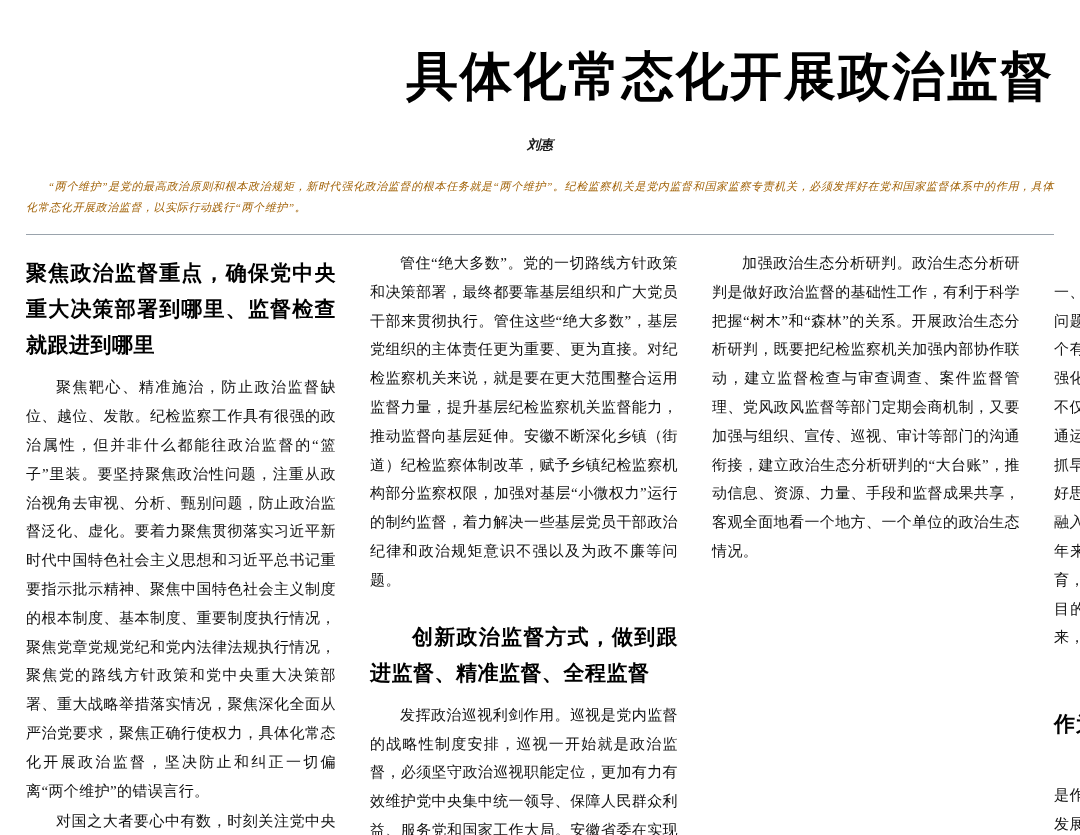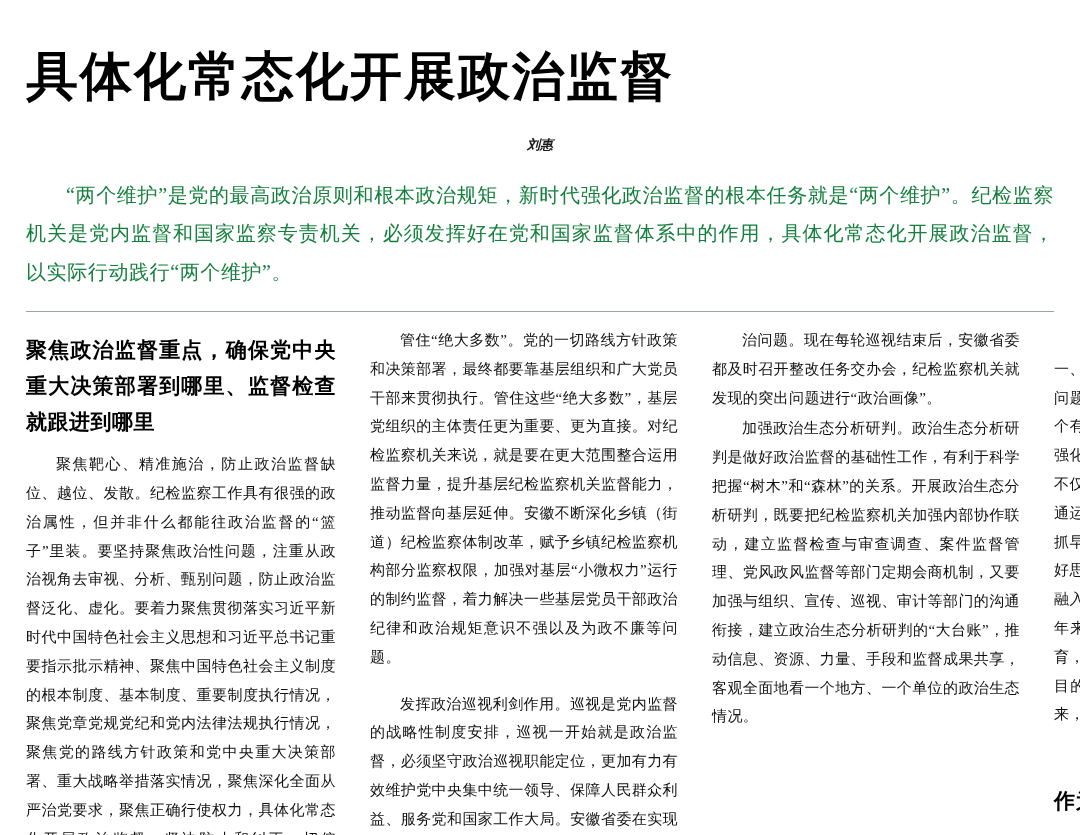--- a/index.html
+++ b/index.html
@@ -15,21 +15,21 @@
     overflow: hidden;
   }
   .page {
     position: relative;
     width: 1080px;
     height: 835px;
     box-sizing: border-box;
     padding: 0 26px;
   }
   .headline {
-    text-align: left;
+    text-align: right;
     font-family: "DejaVu Serif", "Liberation Serif", serif;
     font-weight: bold;
     font-size: 52px;
     letter-spacing: 2px;
     line-height: 1.15;
     margin: 46px 0 0 0;
     color: #000000;
   }
   .byline {
     text-align: center;
@@ -40,26 +40,27 @@
     font-family: "Liberation Sans", sans-serif;
     font-style: italic;
   }
   .lead-wrap {
     margin: 22px 0 0 0;
     position: relative;
   }
   .lead {
     width: 100%;
     box-sizing: border-box;
-    font-size: 20px;
+    font-size: 11px;
     line-height: 1.92;
     text-align: justify;
     text-indent: 2em;
     letter-spacing: 0.6px;
-    color: #15803d;
+    color: #a16207;
+    font-style: italic;
   }
   .rule {
     border: none;
     border-top: 1px solid #9aa3ac;
     margin: 16px 0 0 0;
     width: 100%;
   }
   .columns {
     margin-top: 14px;
     display: flex;
@@ -114,25 +115,25 @@
 
     <div class="col one">
       <h2 class="subhead">聚焦政治监督重点，确保党中央重大决策部署到哪里、监督检查就跟进到哪里</h2>
       <p class="para">聚焦靶心、精准施治，防止政治监督缺位、越位、发散。纪检监察工作具有很强的政治属性，但并非什么都能往政治监督的“篮子”里装。要坚持聚焦政治性问题，注重从政治视角去审视、分析、甄别问题，防止政治监督泛化、虚化。要着力聚焦贯彻落实习近平新时代中国特色社会主义思想和习近平总书记重要指示批示精神、聚焦中国特色社会主义制度的根本制度、基本制度、重要制度执行情况，聚焦党章党规党纪和党内法律法规执行情况，聚焦党的路线方针政策和党中央重大决策部署、重大战略举措落实情况，聚焦深化全面从严治党要求，聚焦正确行使权力，具体化常态化开展政治监督，坚决防止和纠正一切偏离“两个维护”的错误言行。</p>
       <p class="para">对国之大者要心中有数，时刻关注党中央在关心什么、强调什么。党中央重大决策部署到哪里，监督检查就跟进</p>
     </div>
 
     <div class="col two">
       <p class="para">管住“绝大多数”。党的一切路线方针政策和决策部署，最终都要靠基层组织和广大党员干部来贯彻执行。管住这些“绝大多数”，基层党组织的主体责任更为重要、更为直接。对纪检监察机关来说，就是要在更大范围整合运用监督力量，提升基层纪检监察机关监督能力，推动监督向基层延伸。安徽不断深化乡镇（街道）纪检监察体制改革，赋予乡镇纪检监察机构部分监察权限，加强对基层“小微权力”运行的制约监督，着力解决一些基层党员干部政治纪律和政治规矩意识不强以及为政不廉等问题。</p>
       <div class="spacer-14"></div>
+      <h2 class="subhead indent">创新政治监督方式，做到跟进监督、精准监督、全程监督</h2>
       <p class="para">发挥政治巡视利剑作用。巡视是党内监督的战略性制度安排，巡视一开始就是政治监督，必须坚守政治巡视职能定位，更加有力有效维护党中央集中统一领导、保障人民群众利益、服务党和国家工作大局。安徽省委在实现对省辖市、县（市、区）和省属企业巡视全覆盖的基础上，对脱贫攻</p>
     </div>
 
     <div class="col three">
-      <p class="para">治问题。现在每轮巡视结束后，安徽省委都及时召开整改任务交办会，纪检监察机关就发现的突出问题进行“政治画像”。</p>
       <p class="para">加强政治生态分析研判。政治生态分析研判是做好政治监督的基础性工作，有利于科学把握“树木”和“森林”的关系。开展政治生态分析研判，既要把纪检监察机关加强内部协作联动，建立监督检查与审查调查、案件监督管理、党风政风监督等部门定期会商机制，又要加强与组织、宣传、巡视、审计等部门的沟通衔接，建立政治生态分析研判的“大台账”，推动信息、资源、力量、手段和监督成果共享，客观全面地看一个地方、一个单位的政治生态情况。</p>
     </div>
 
     <div class="col four">
       <p class="para">的大问题，必须始终站在维护党的团结统一、实现党长期执政的政治高度，优先查处政治问题和经济问题交织的腐败案件，坚决治理“七个有之”、清除搞伪忠诚的两面人，以严格执纪强化刚性约束。同时，还要充分认识到，“严”也不仅仅意味着查办多少案件、处理多少干部，贯通运用“四种形态”特别是用足用好第一种形态、抓早抓小、防微杜渐是“严”，加强警示教育、做好思想政治工作也是“严”，而且这种关口前移、融入经常的“严”往往比事后被动查处更有效。近年来，安徽省委坚持一年一个主题开展警示教育，今年又以赵正永、张坚案为反面教材，根本目的就是让党员干部从思想和灵魂深处警醒起来，严守政治纪律和政治规矩。</p>
       <div class="spacer-8"></div>
       <h2 class="subhead indent">注重严管厚爱结合、激励担当作为</h2>
       <p class="para">厚爱并不是要“拉稀放水”，而是要把实事求是作为生命线，既坚持从政治纪律查起，又注重发展、历史、辩证地看问题，据住一些人乱作为的手脚，放开广大党员干部担当作为、干事创业的手脚。特别是当前经济发展面临的挑战前所未有，做好各项工作难度更大、压力也更大，对缺乏担当“不愿干”、能力不足“不会干”、以及受到观条件限制“干不了”“未干好”等问题，必须区别价况、精准施彩。对此，安徽制定出台《运用监督执纪第一种形态操作指引》《为</p>
     </div>
 

